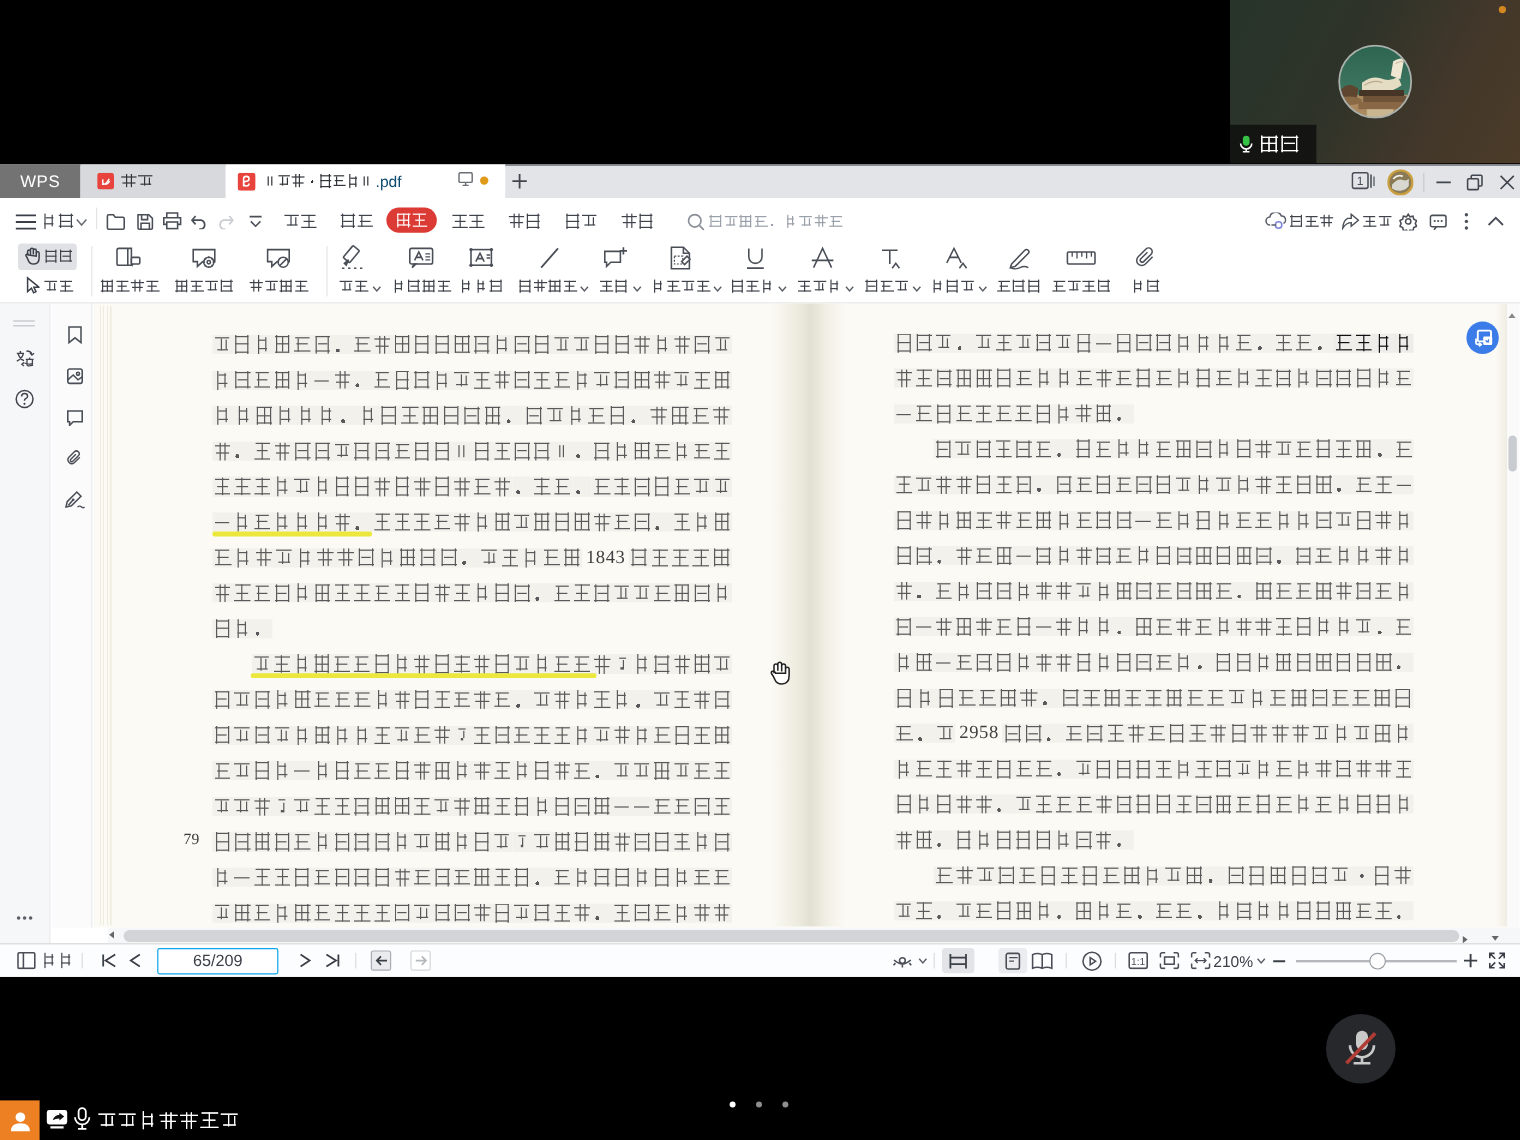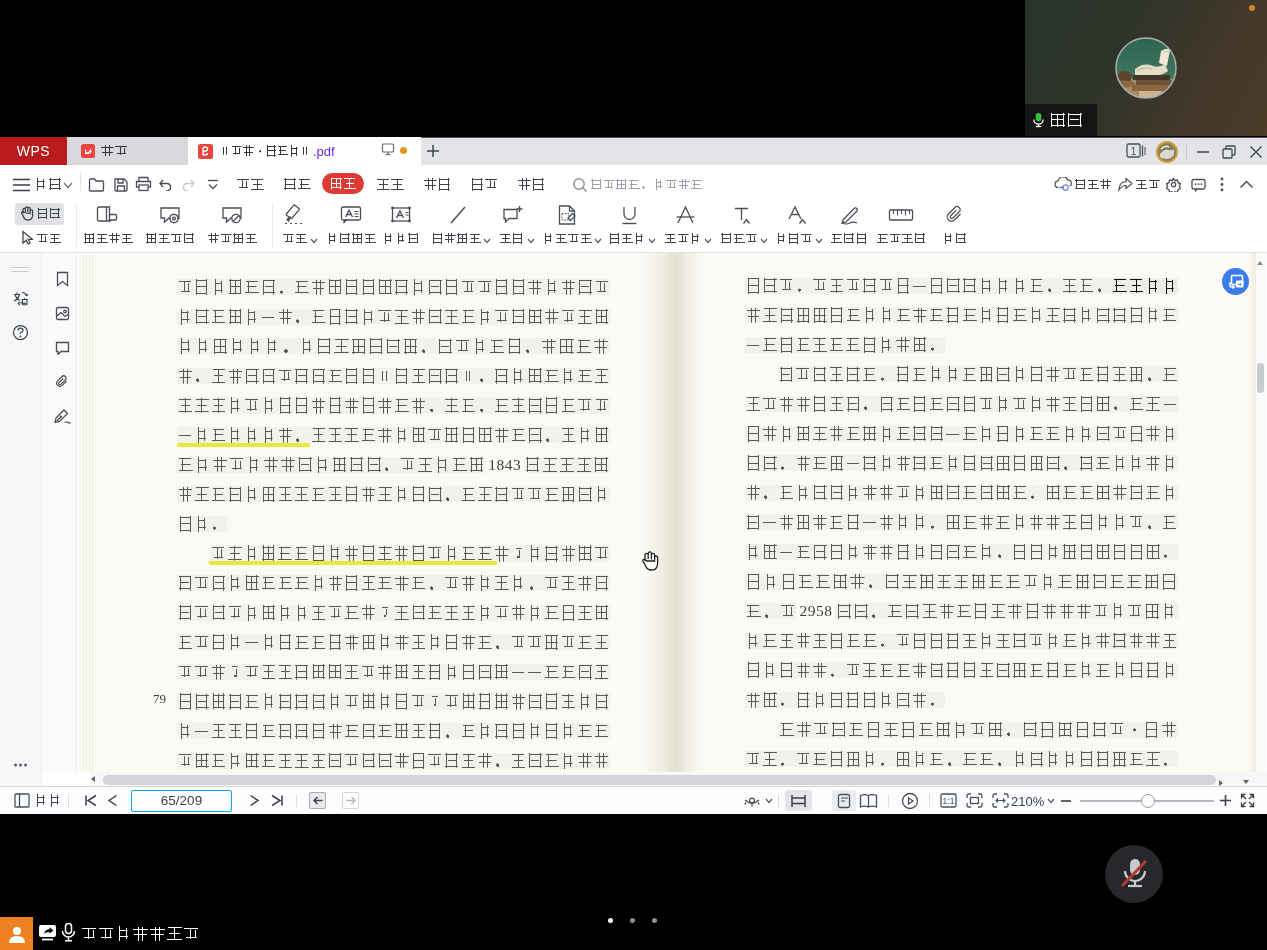--- a/index.html
+++ b/index.html
@@ -18,37 +18,37 @@
 .d{background-image:linear-gradient(var(--c),var(--c));background-position:50% 55%;background-size:96% 1.3px}
 .q::after{content:"";display:block;width:18%;height:12%;margin:80% auto 0;background:var(--c)}
 .p{background-image:radial-gradient(circle,var(--c) 58%,transparent 60%);background-size:26% 26%;background-position:12% 88%}
 .m{background-image:radial-gradient(circle,var(--c) 58%,transparent 60%);background-size:24% 24%;background-position:50% 55%}
 .b{filter:contrast(2.5) brightness(.5)}
 .tl,.ts{position:absolute;display:flex;height:17px;--c:#595959}
 .tl{justify-content:space-between}
 .tl i,.ts i{width:16.65px;height:16.2px;padding:0 1.6px;background-clip:content-box;background-origin:content-box}
 .ts i{flex:0 0 16.65px}
 .lt{font:15.5px "Liberation Serif";color:#3f3f3f;text-decoration:none;line-height:16px;letter-spacing:.5px;padding:0 3px;flex:0 0 auto}
-.lat13{font:13px "Liberation Sans";color:#6d28d9;margin-left:2px}
+.lat13{font:13px "Liberation Sans";color:#0c4a6e;margin-left:2px}
 .ug{position:absolute;display:flex;gap:1.5px}
 .ug i{flex:0 0 auto}
 .ul12 i,.ul12d i,.ul12g i{width:11px;height:11px}
 .ul12d{--c:#3f434b}
 .ul12g{--c:#9aa0a9}
 .ul13 i,.ul13d i{width:12.5px;height:12.5px}
 .ul13 {--c:#33353a}
 .ult{--c:#33353a;gap:1px}.ult i{width:10.5px;height:11.5px}
 .ul13d{--c:#3f434b}
 .ul13w{--c:#fff}.ul13w i{width:12px;height:12px}
 .ul15w{--c:#fff;filter:drop-shadow(0 0 .5px rgba(255,255,255,.95));gap:2px}.ul15w i{width:15px;height:15px}
 #cam{position:absolute;left:1025px;top:0;width:242px;height:136px;background:linear-gradient(118deg,#27342a 0%,#2e3329 38%,#41372a 68%,#4c3b28 100%)}
 #nlabel{position:absolute;left:1025px;top:104px;width:72px;height:32px;background:rgba(15,15,15,.82);display:flex;align-items:center;padding-left:7px}
 #win{position:absolute;left:0;top:137px;width:1267px;height:677px;background:#fff}
 #tabbar{position:absolute;left:0;top:137px;width:1267px;height:28px;background:#e2e4e8;border-top:1px solid #50555c}
-#wpstab{position:absolute;left:0;top:137px;width:67px;height:28px;background:#b91c1c;color:#fff;font-size:14px;text-align:center;line-height:28px;letter-spacing:.5px}
+#wpstab{position:absolute;left:0;top:137px;width:67px;height:28px;background:#737373;color:#fff;font-size:14px;text-align:center;line-height:28px;letter-spacing:.5px}
 #dktab{position:absolute;left:67px;top:137px;width:121px;height:28px;background:#d7d9dc;display:flex;align-items:center;padding-left:14px}
 #pdftab{position:absolute;left:188px;top:137px;width:233px;height:28px;background:#fff;display:flex;align-items:center;padding-left:10px}
 #pizhu{position:absolute;left:322px;top:173px;width:42px;height:21px;border-radius:11px;background:#dc3a34;display:flex;align-items:center;justify-content:center}
 #handchip{position:absolute;left:15px;top:203px;width:49px;height:22px;background:#dfe1e5;border-radius:3px}
 .vsep{position:absolute;top:205px;width:1px;height:42px;background:#e7e7e7}
 .vsep2{position:absolute;top:794px;width:1px;height:13px;background:#dcdcdc}
 #tbline{position:absolute;left:0;top:252px;width:1267px;height:1px;background:#e2e2e2}
 #side1{position:absolute;left:0;top:253px;width:42px;height:533px;background:#f6f7f8;border-right:1px solid #ebecee}
 #side2{position:absolute;left:43px;top:253px;width:34px;height:520px;background:#fbfbfc;border-right:1px solid #e9eaeb}
 #content{position:absolute;left:78px;top:253px;width:1180px;height:520px;background:#fbfaf5}

